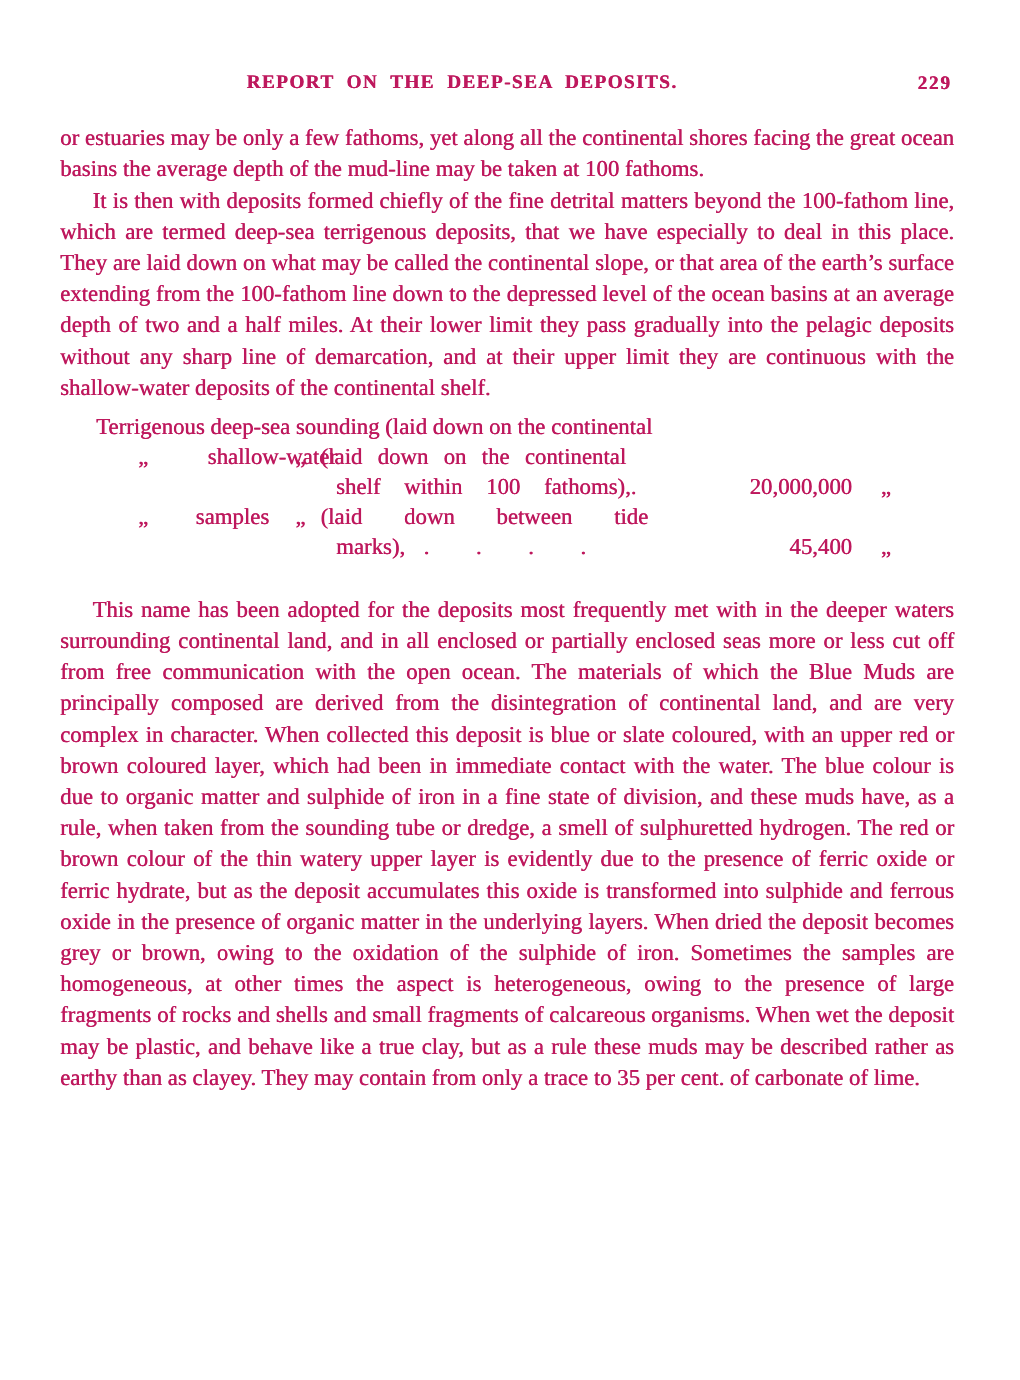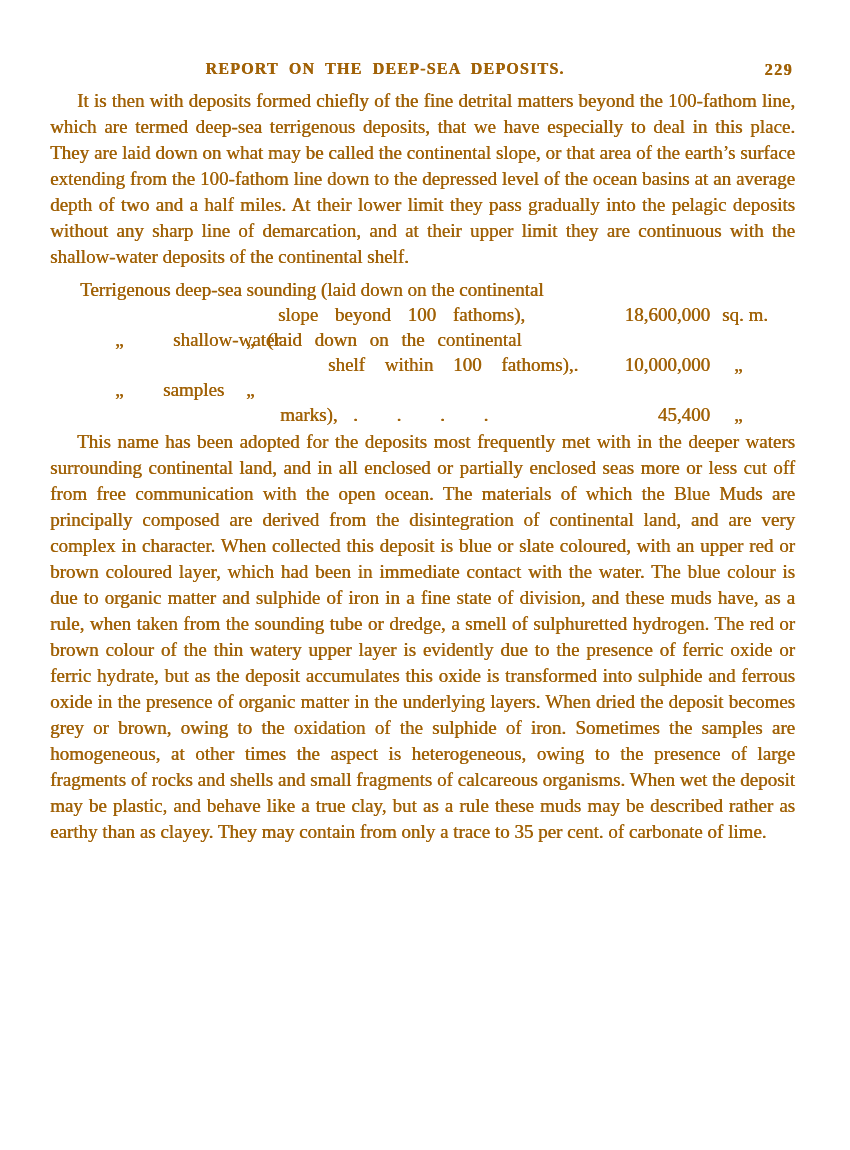--- a/index.html
+++ b/index.html
@@ -1,20 +1,20 @@
 <!DOCTYPE html>
 <html><head>
 <meta charset="utf-8">
 <style>
   html, body { margin: 0; padding: 0; background: #ffffff; }
   body { width: 850px; height: 1150px; overflow: hidden; }
   .page {
     position: relative; width: 850px; height: 1150px; background: #ffffff;
     font-family: "Liberation Serif", "DejaVu Serif", serif;
-    color: #a16207;
+    color: #be185d;
   }
   .ink { text-shadow: 0.4px 0 0 currentColor; }
   .content { position: absolute; left: 50px; top: 60px; width: 745px; }
 
   .running-head { position: relative; height: 28px; }
   .rh-title {
     position: absolute; left: 0; top: 0; width: 670px; text-align: center;
     font-size: 16px; font-weight: bold; letter-spacing: 1.2px; word-spacing: 5px;
   }
   .rh-page {
@@ -30,21 +30,21 @@
   .p1 { margin-top: 15px; }
 
   .deposits { position: relative; margin-top: 7px; height: 152px; font-size: 19px; }
   .dl-line { position: relative; height: 25px; line-height: 25px; }
   .abs { position: absolute; top: 0; white-space: nowrap; }
   .value { left: 545px; width: 115px; text-align: right; }
   .unit-first { left: 672px; }
   .unit-ditto { left: 684px; }
   .ws8  { word-spacing: 8px; }
   .ws12 { word-spacing: 12px; }
-  .ws15 { word-spacing: 15px; margin-left: 48px; }
+  .ws15 { word-spacing: 15px; }
   .ws30 { word-spacing: 30px; }
   .dots { word-spacing: 34px; }
 
   .section-heading {
     position: relative; left: 16px;
     margin: 15px 0 13px 0; text-align: center;
     font-size: 20px; font-weight: normal; font-variant: small-caps;
     letter-spacing: 2.5px; word-spacing: 6px;
   }
 </style>
@@ -52,53 +52,50 @@
 <body>
 
 <div class="page ink">
   <div class="content">
 
     <div class="running-head">
       <div class="rh-title">REPORT ON THE DEEP-SEA DEPOSITS.</div>
       <div class="rh-page">229</div>
     </div>
 
+    <p class="para p1">or estuaries may be only a few fathoms, yet along all the continental shores facing the great ocean basins the average depth of the mud-line may be taken at 100 fathoms.</p>
 
     <p class="para indent">It is then with deposits formed chiefly of the fine detrital matters beyond the 100-fathom line, which are termed deep-sea terrigenous deposits, that we have especially to deal in this place. They are laid down on what may be called the continental slope, or that area of the earth’s surface extending from the 100-fathom line down to the depressed level of the ocean basins at an average depth of two and a half miles. At their lower limit they pass gradually into the pelagic deposits without any sharp line of demarcation, and at their upper limit they are continuous with the shallow-water deposits of the continental shelf.</p>
 
 
     <div class="deposits">
 
       <div class="dl-line">
         <span class="abs" style="left:30px"><span>Terrigenous deep-sea sounding</span> <span>(laid down on the continental</span></span>
       </div>
 
-      <div class="dl-line">
-        <span class="abs ws12" style="left:228px">slope beyond 100 fathoms),</span>
-        <span class="abs value">18,600,000</span>
-        <span class="abs unit-first">sq. m.</span>
-      </div>
 
       <div class="dl-line">
         <span class="abs" style="left:65px">„</span>
         <span class="abs" style="left:123px">shallow-water</span>
         <span class="abs" style="left:196px">„</span>
         <span class="abs ws8" style="left:217px">(laid down on the continental</span>
       </div>
 
       <div class="dl-line">
         <span class="abs ws15" style="left:230px">shelf within 100 fathoms),.</span>
-        <span class="abs value">10,000,000</span>
+        <span class="abs value">20,000,000</span>
         <span class="abs unit-ditto">„</span>
       </div>
 
       <div class="dl-line">
         <span class="abs" style="left:65px">„</span>
         <span class="abs" style="left:113px">samples</span>
         <span class="abs" style="left:196px">„</span>
+        <span class="abs ws30" style="left:217px">(laid down between tide</span>
       </div>
 
       <div class="dl-line">
         <span class="abs" style="left:230px">marks),</span>
         <span class="abs dots" style="left:303px">. . . .</span>
         <span class="abs value">45,400</span>
         <span class="abs unit-ditto">„</span>
       </div>
 
     </div>

